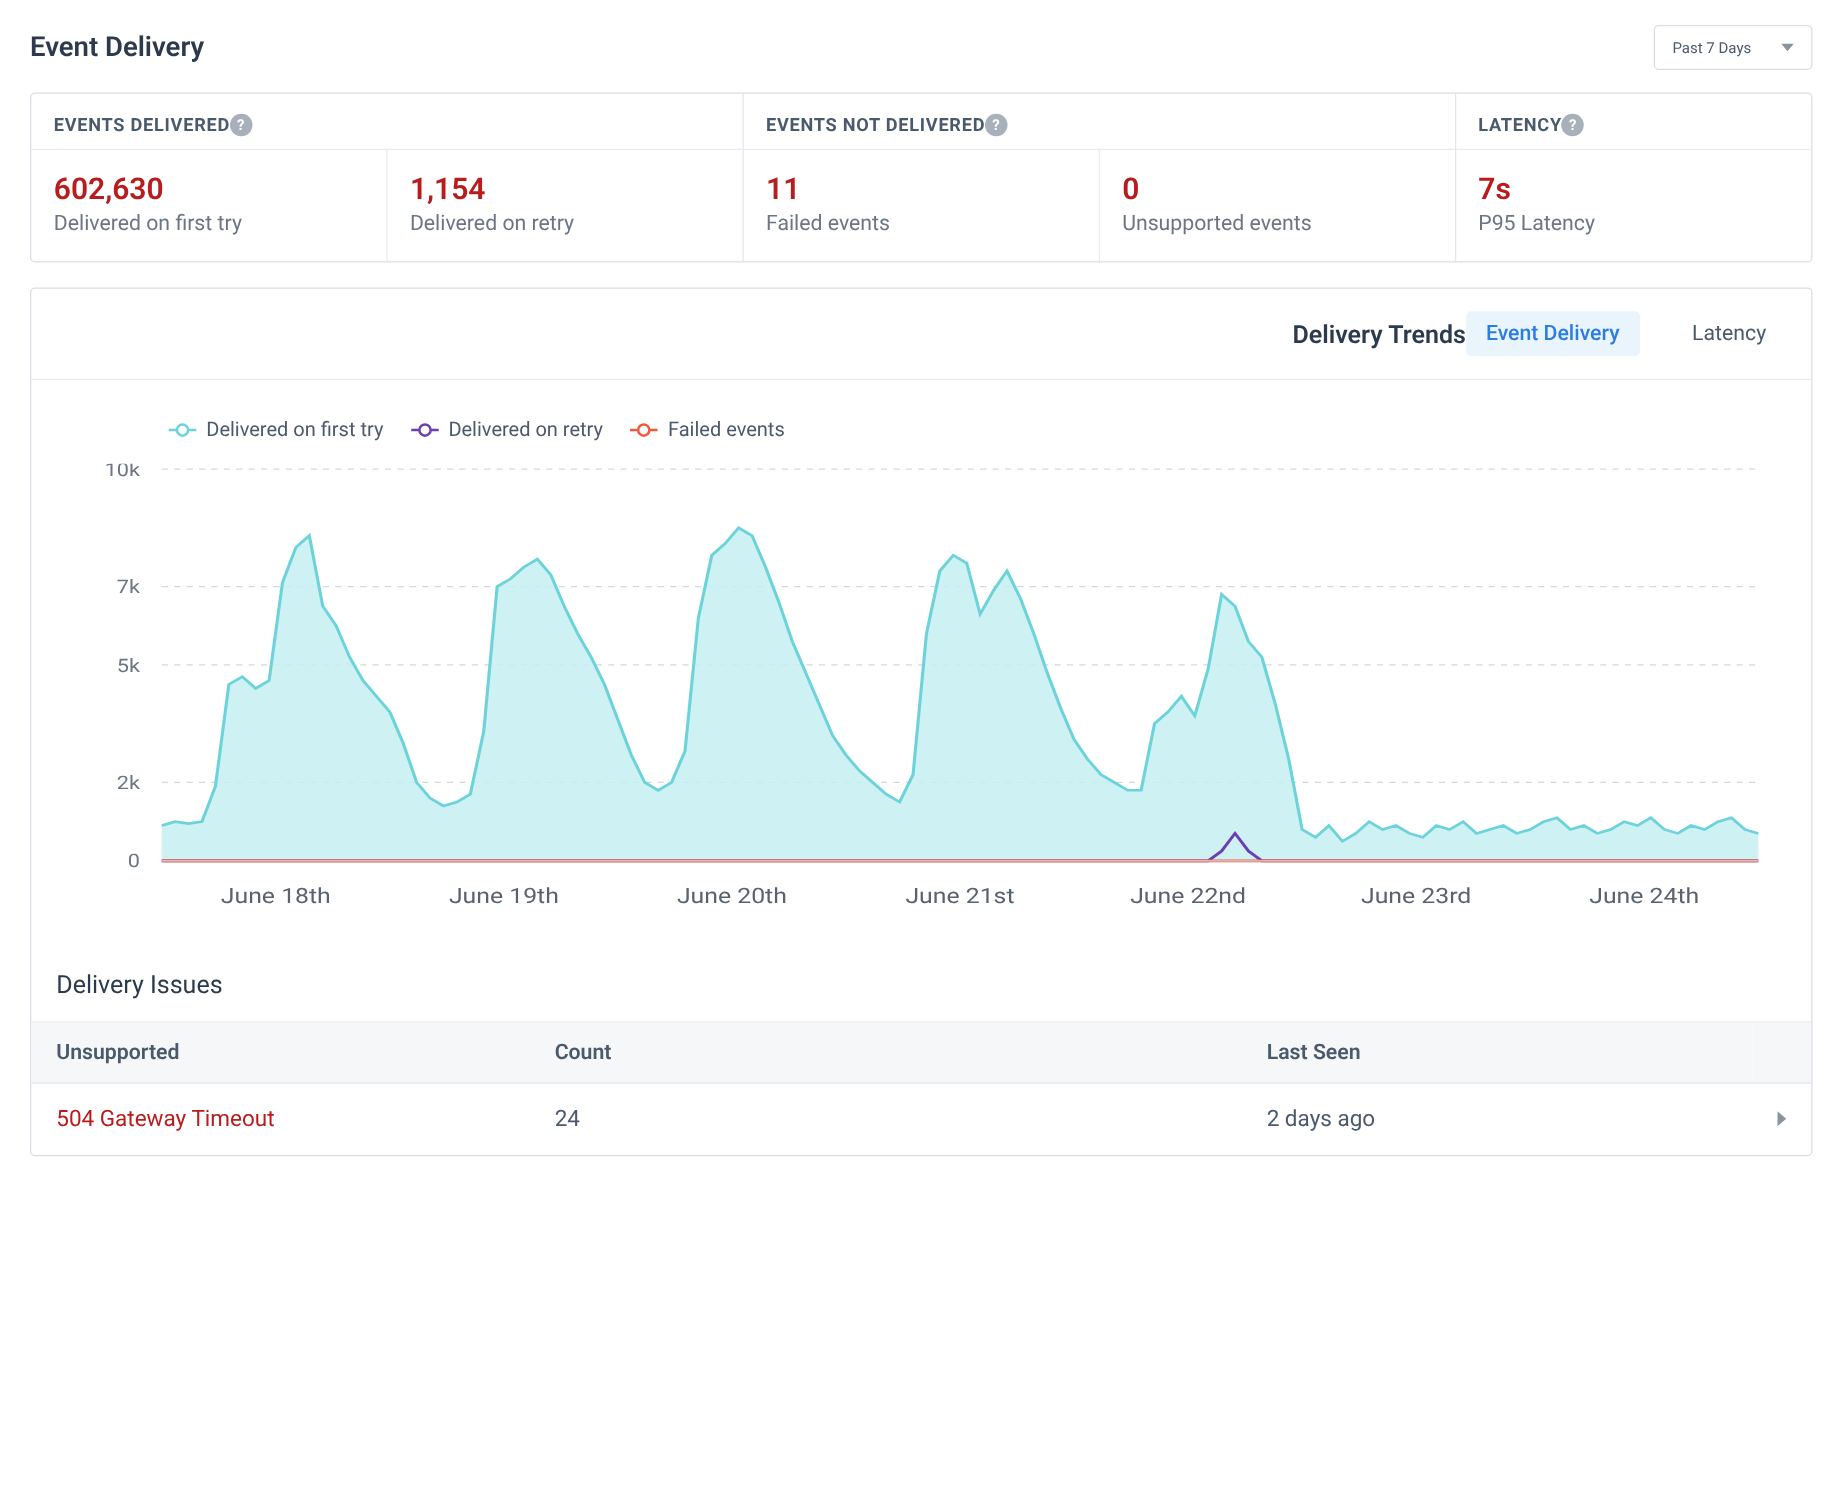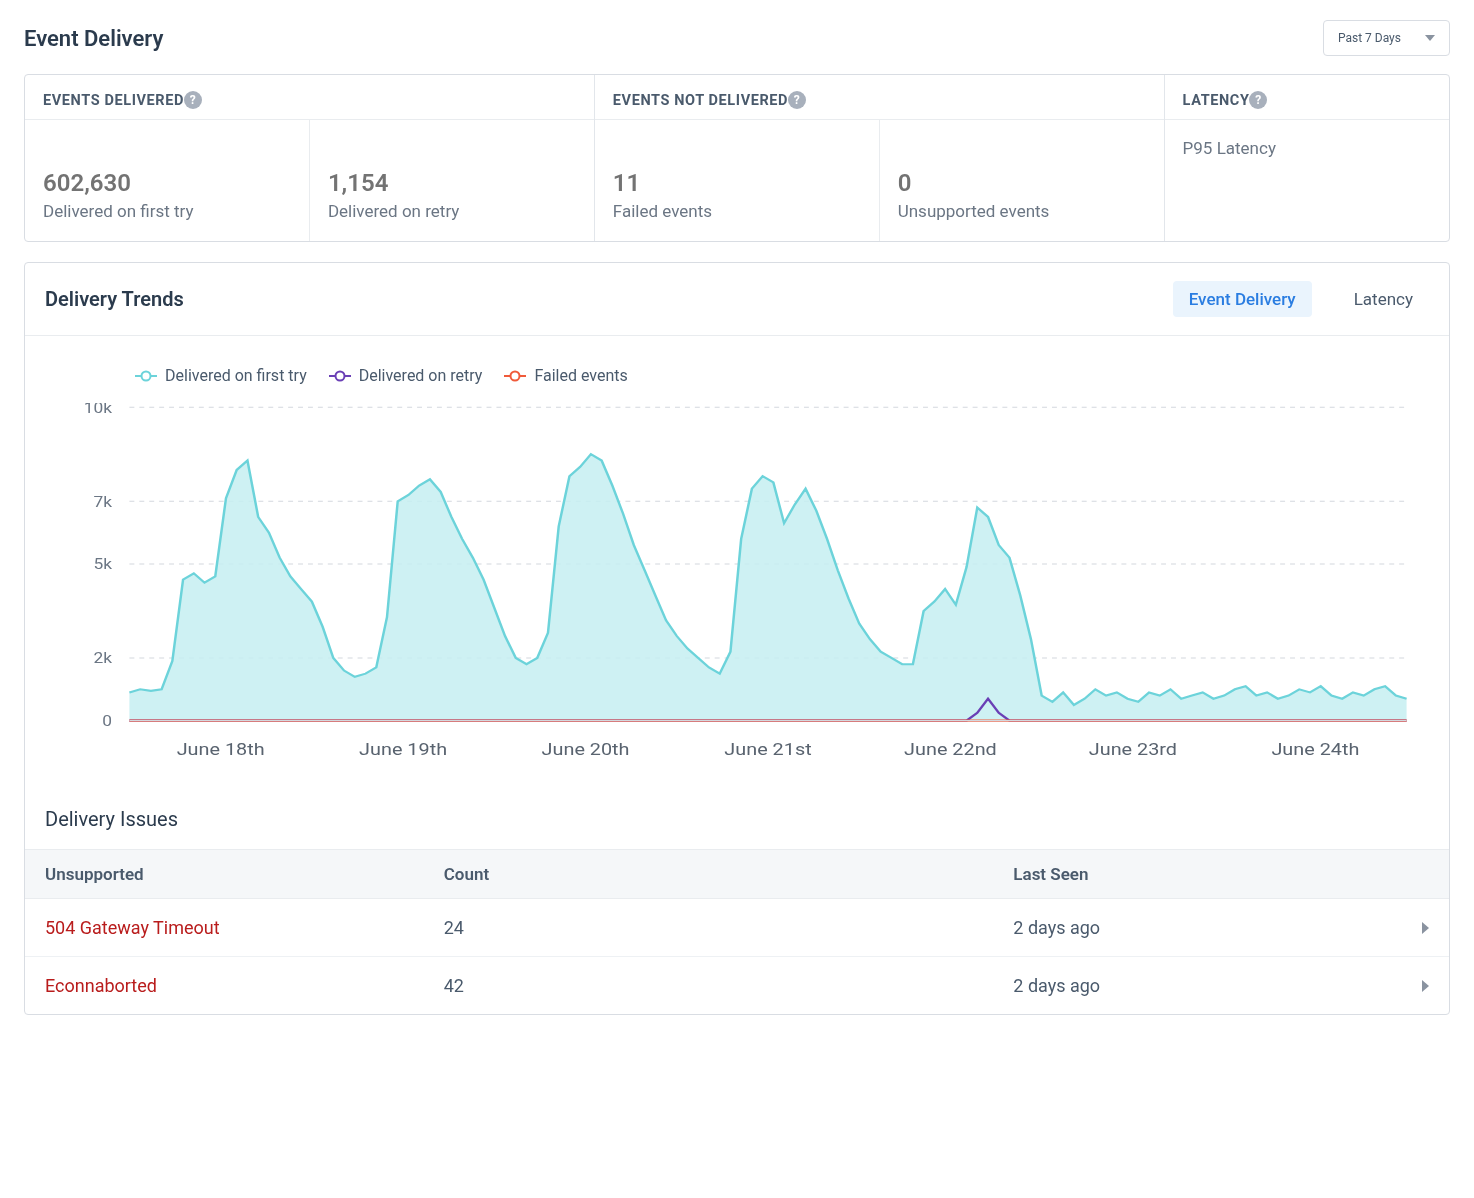--- a/index.html
+++ b/index.html
@@ -82,39 +82,38 @@
   .stats-body { display: flex; }
   .stat {
     flex: 1;
     padding: 16px 18px 20px 18px;
     border-right: 1px solid #e9ecef;
   }
   .stat:last-child { border-right: none; }
   .stat-value {
     font-size: 24px;
     font-weight: 600;
-    color: #737373;
+    color: #b91c1c;
     line-height: 1.3;
-    margin-top: 32px;
   }
   .stat-label {
     font-size: 17px;
     color: #6b7684;
     margin-top: 2px;
   }
 
   
   .panel {
     border: 1px solid #d9dde3;
     border-radius: 4px;
     overflow: hidden;
   }
   .panel-header {
     display: flex;
-    justify-content: space-between;
+    justify-content: flex-end;
     align-items: center;
     padding: 18px 20px 18px 20px;
     border-bottom: 1px solid #e9ecef;
   }
   .panel-title {
     font-size: 20px;
     font-weight: 600;
     color: #2b3b4d;
   }
   .tab-group { display: flex; gap: 26px; align-items: center; }
@@ -249,20 +248,21 @@
         </div>
       </div>
     </div>
     <div class="stats-group one">
       <div class="stats-header">
         <span>LATENCY</span>
         <span class="help-dot">?</span>
       </div>
       <div class="stats-body">
         <div class="stat">
+          <div class="stat-value">7s</div>
           <div class="stat-label">P95 Latency</div>
         </div>
       </div>
     </div>
   </div>
 
 <div class="panel">
   <div class="panel-header">
     <div class="panel-title">Delivery Trends</div>
     <div class="tab-group" id="trends-tabs">
@@ -321,22 +321,16 @@
             <th class="col-arrow"></th>
           </tr>
         </thead>
       <tbody id="issues-body">
           <tr>
             <td class="col-desc"><span class="issue-link">504 Gateway Timeout</span></td>
             <td class="col-count">24</td>
             <td>2 days ago</td>
             <td class="col-arrow"><span class="chev"></span></td>
           </tr>
-          <tr>
-            <td class="col-desc"><span class="issue-link">Econnaborted</span></td>
-            <td class="col-count">42</td>
-            <td>2 days ago</td>
-            <td class="col-arrow"><span class="chev"></span></td>
-          </tr>
         </tbody>
     </table>
   </div>
 </div>
 
 </body></html>

